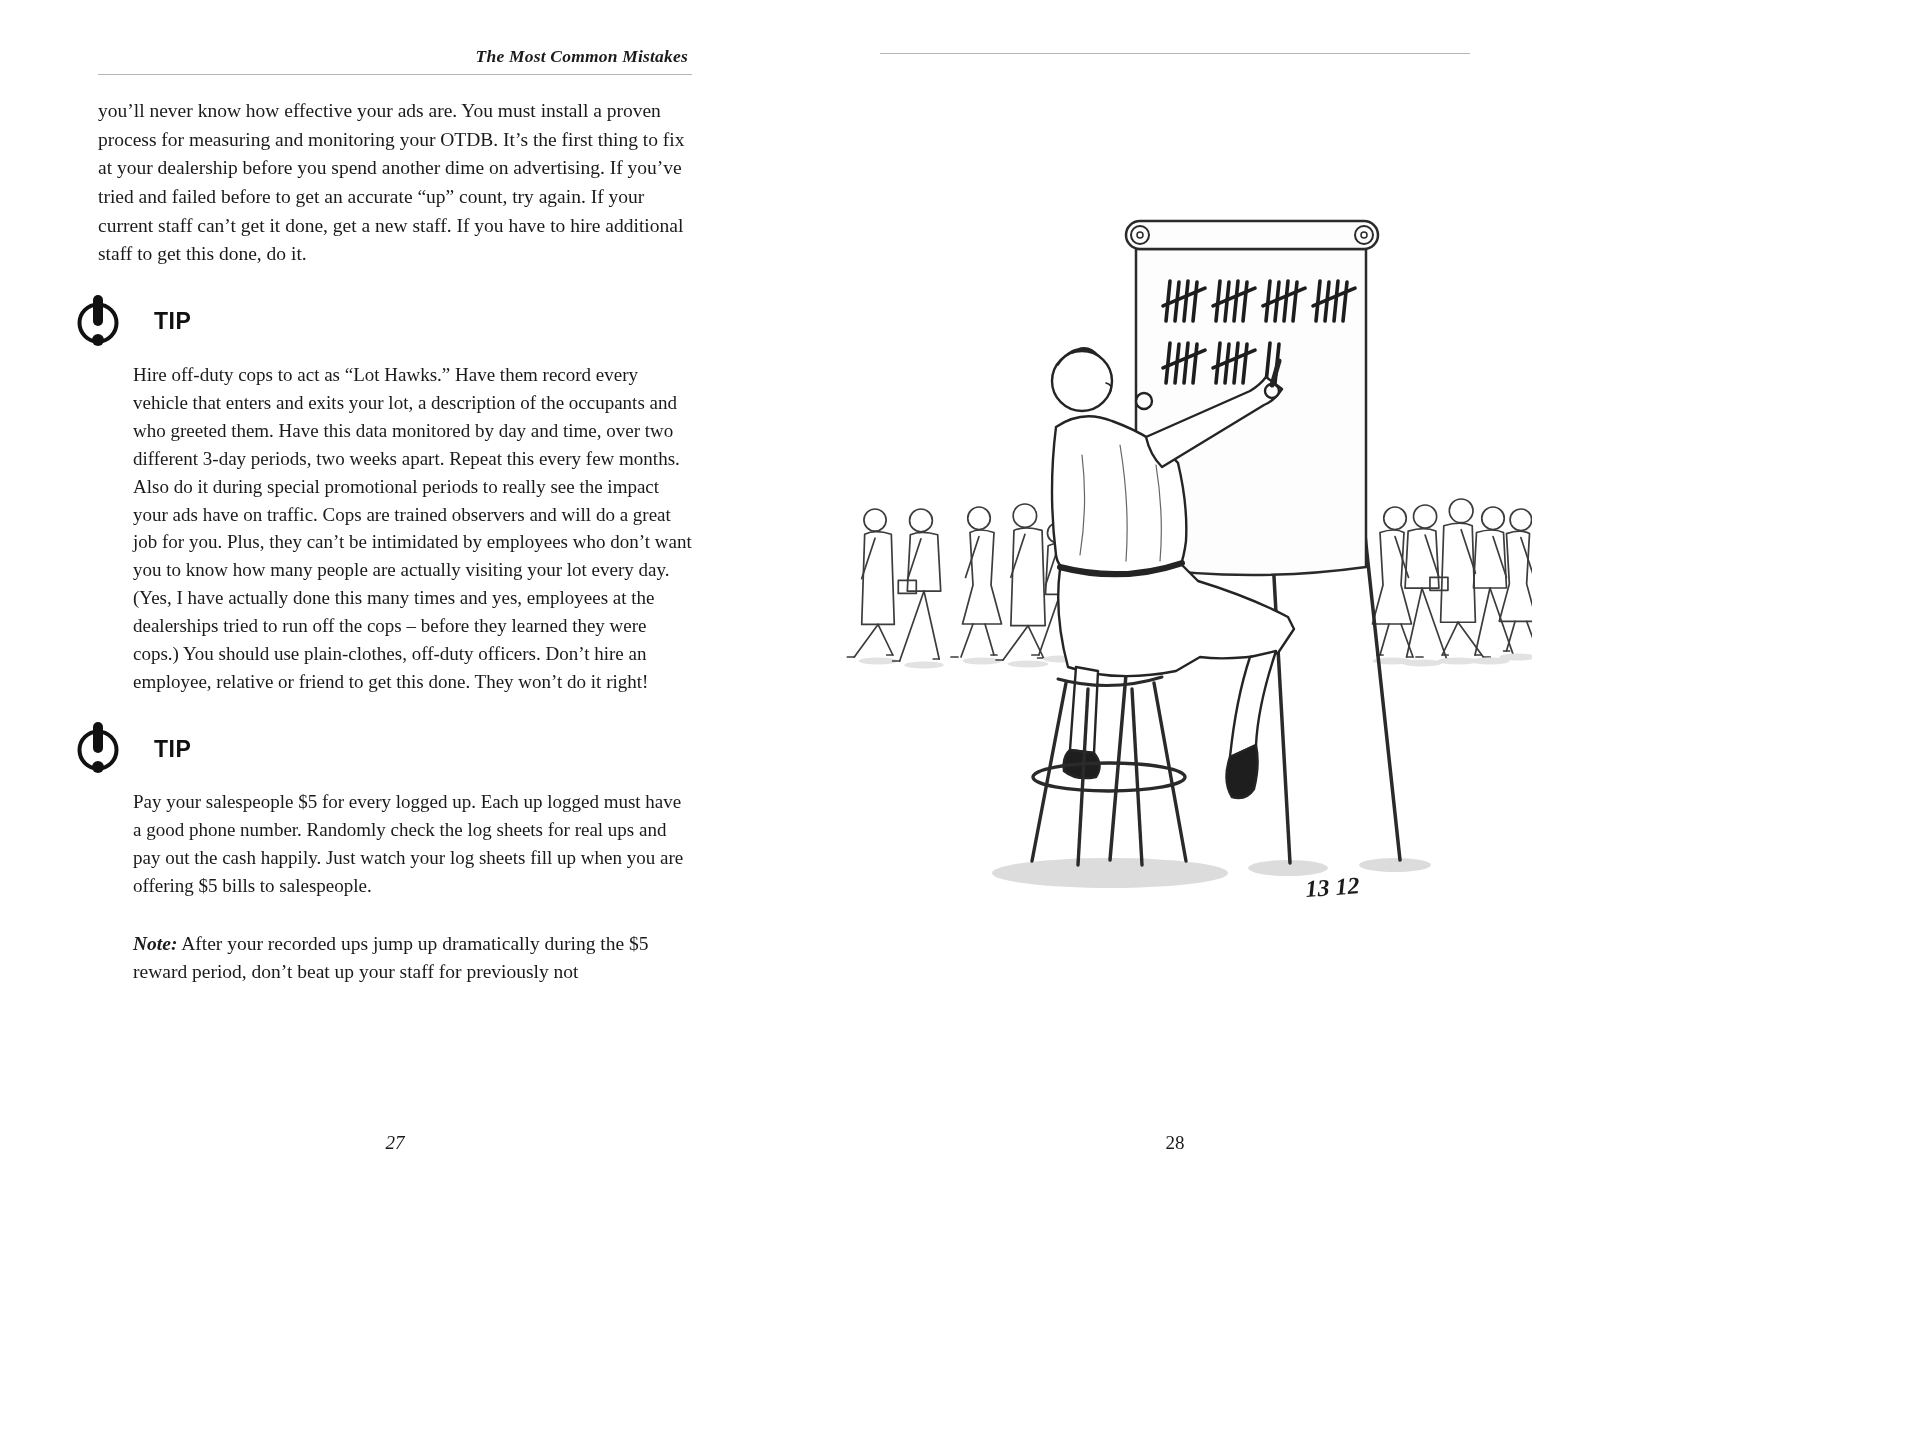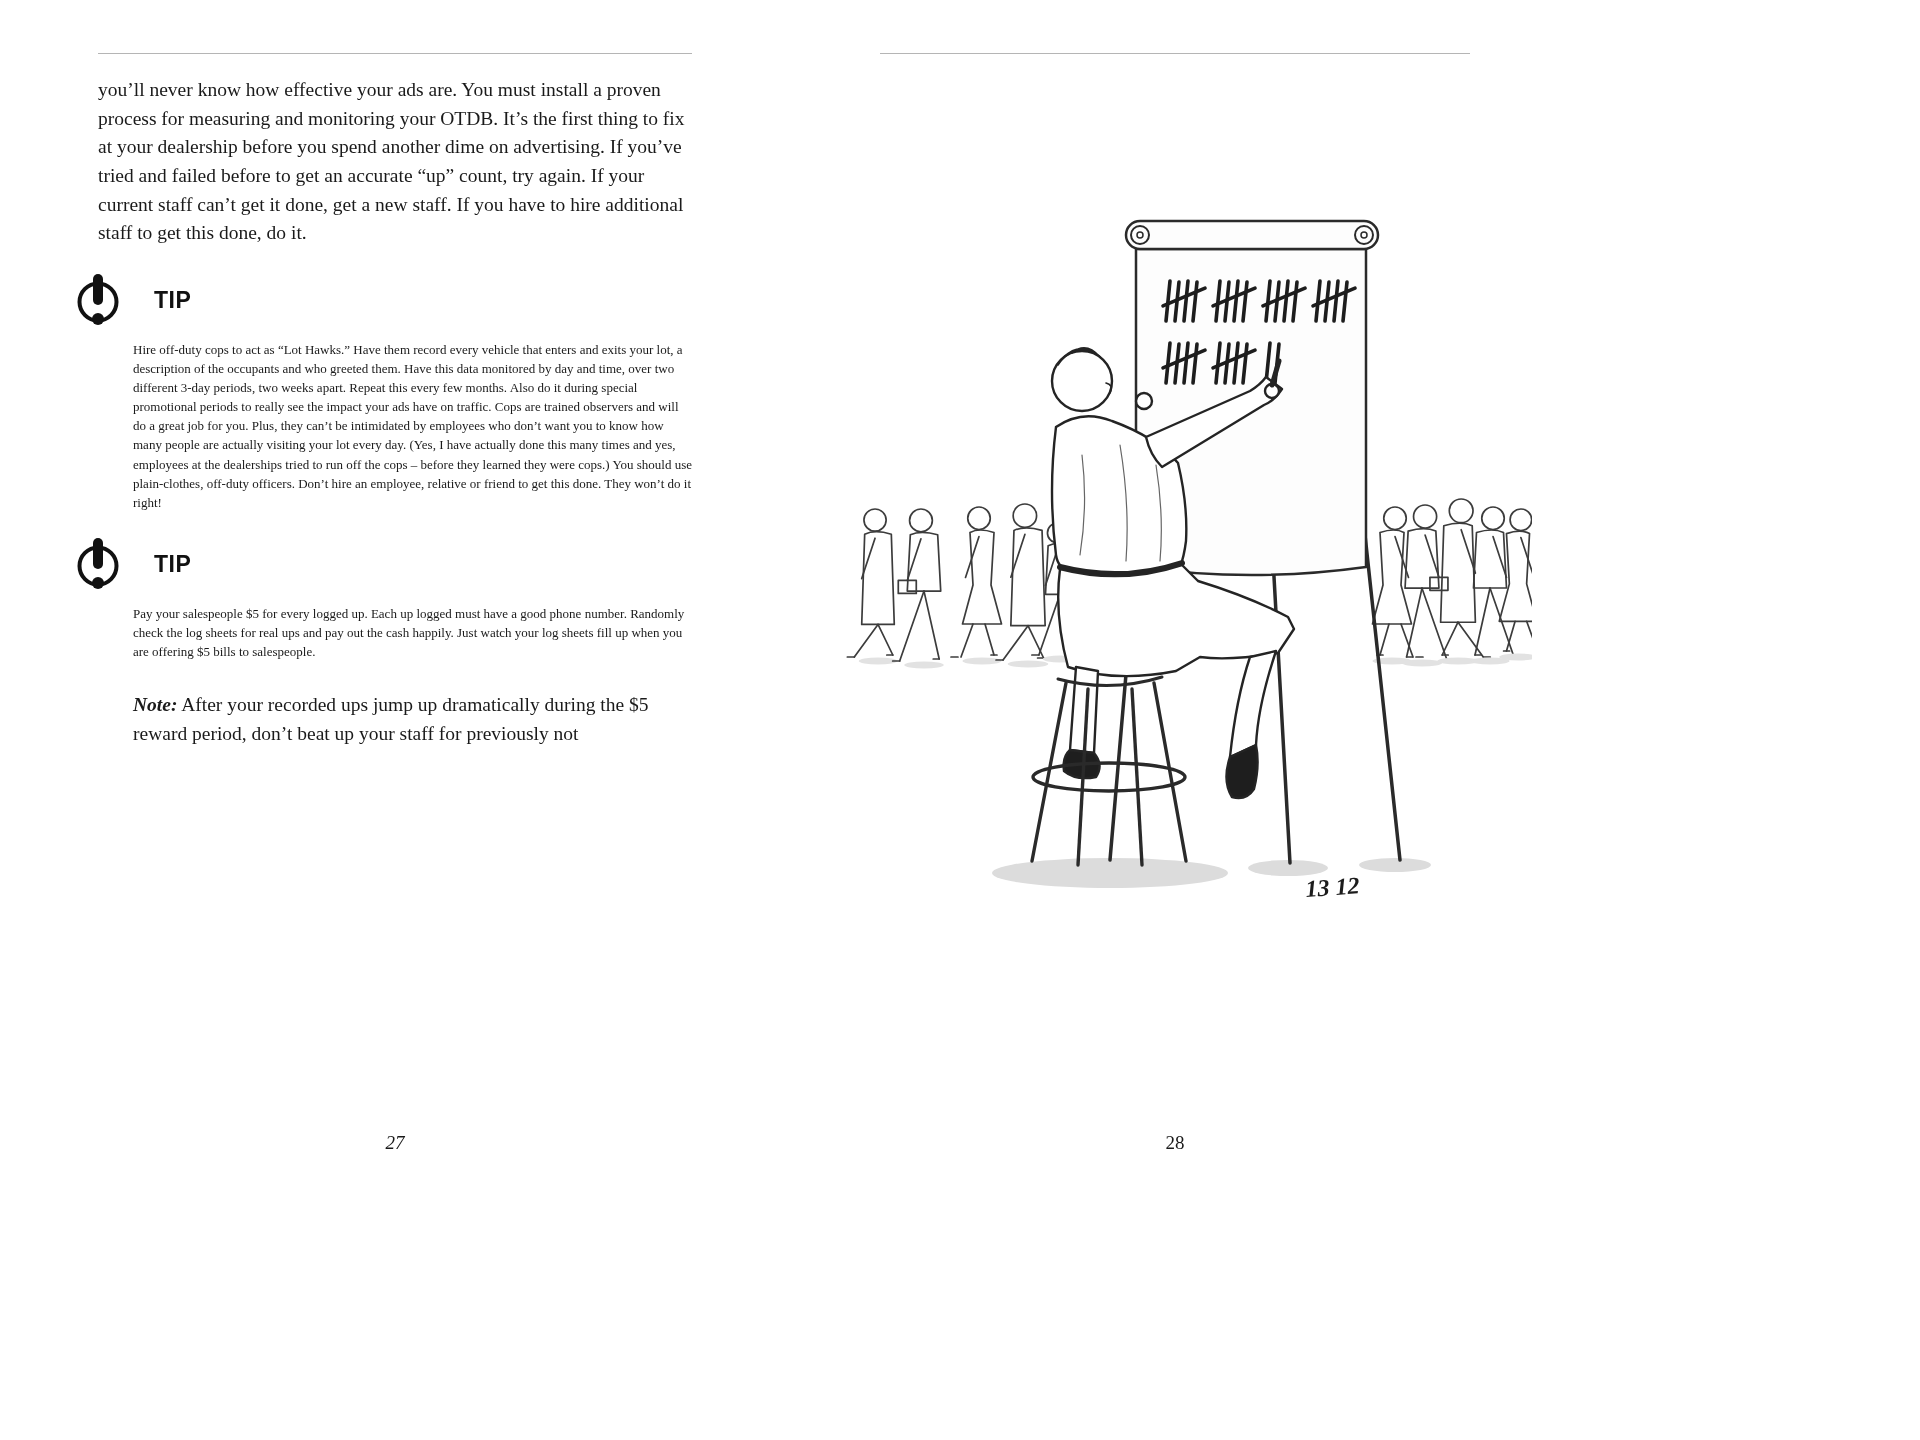--- a/index.html
+++ b/index.html
@@ -10,32 +10,33 @@
   .page{position:absolute;top:46px;}
   .page-left{left:98px;width:594px;}
   .page-right{left:880px;width:590px;}
   .running-head{font-style:italic;font-weight:bold;font-size:17.5px;letter-spacing:.2px;}
   .page-left .running-head{text-align:right;padding-right:4px;}
   .head-rule{border-bottom:1px solid #b5b5b5;margin-top:7px;}
   .body-text{font-size:19.5px;line-height:1.47;margin:22px 0 0 0;}
   .tip-head{display:flex;align-items:center;gap:32px;margin:24px 0 10px -24px;}
   .tip-icon svg{display:block;}
   .tip-label{font-family:"Liberation Sans", sans-serif;font-weight:bold;font-size:23px;letter-spacing:.5px;color:#111;}
-  .tip-text{font-size:13px;line-height:1.47;margin:0 0 0 35px;}
+  .tip-text{font-size:19px;line-height:1.47;margin:0 0 0 35px;}
   .note-text{font-size:19.5px;line-height:1.47;margin:30px 0 0 35px;}
   .note-label{font-weight:bold;font-style:italic;}
   .page-num{position:absolute;top:1086px;left:0;right:0;text-align:center;font-size:19px;}
   .page-left .page-num{top:1086px;font-style:italic;}
   .illustration{position:absolute;left:820px;top:205px;width:712px;height:735px;}
   .illustration svg{width:100%;height:100%;display:block;}
 </style>
 </head>
 <body>
 
 <div class="page page-left">
+  <div class="running-head">The Most Common Mistakes</div>
   <div class="head-rule"></div>
 
   <p class="body-text">you’ll never know how effective your ads are. You must install a proven process for measuring and monitoring your OTDB. It’s the first thing to fix at your dealership before you spend another dime on advertising. If you’ve tried and failed before to get an accurate “up” count, try again. If your current staff can’t get it done, get a new staff. If you have to hire additional staff to get this done, do it.</p>
 
   <div class="tip-head">
     <span class="tip-icon">
       <svg width="48" height="58" viewBox="0 0 48 58" aria-hidden="true">
         <circle cx="24" cy="30" r="18.5" fill="none" stroke="#111" stroke-width="4"></circle>
         <rect x="19" y="2" width="10" height="31" rx="5" fill="#111"></rect>
         <circle cx="24" cy="47" r="6" fill="#111"></circle>

